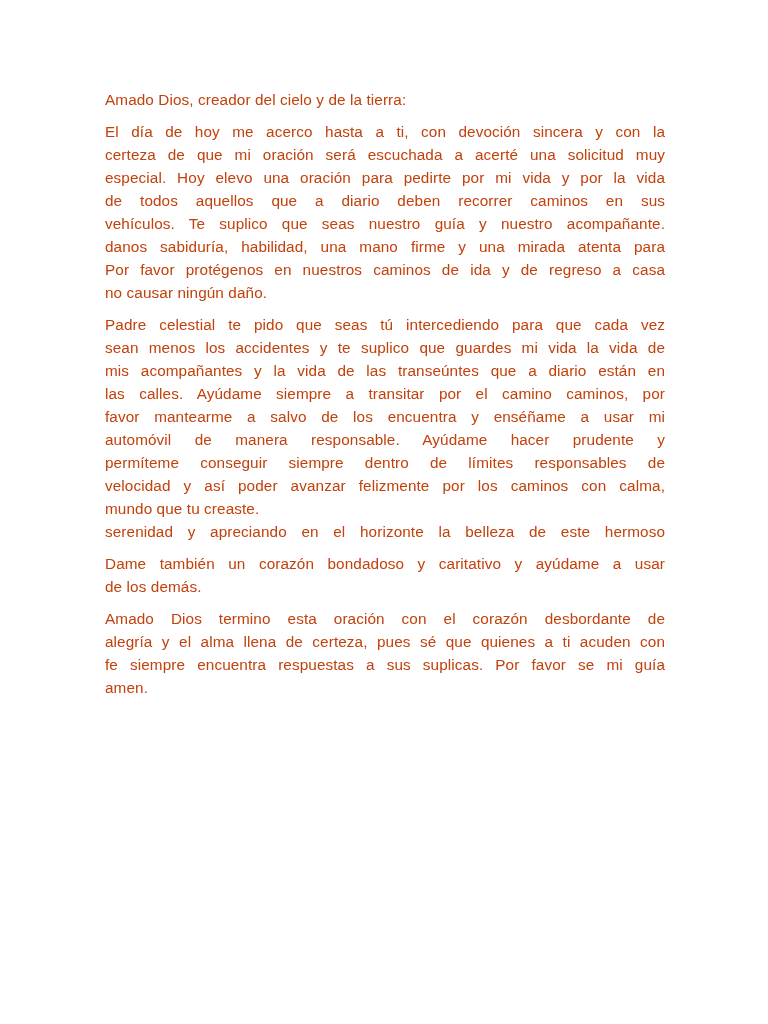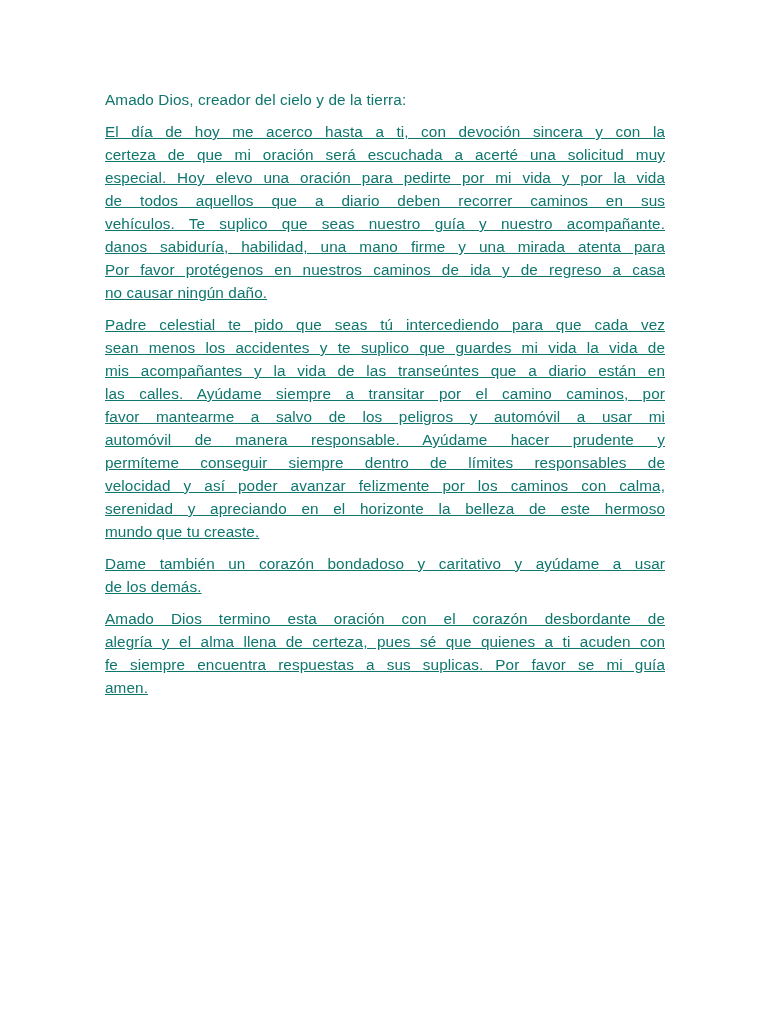--- a/index.html
+++ b/index.html
@@ -22,61 +22,61 @@
     font-size: 15.3px;
     letter-spacing: 0.1px;
   }
   .heading {
     font-size: 15.3px;
     font-weight: normal;
     line-height: 23px;
     margin-bottom: 9px;
     text-align: left;
   }
-  .para { margin-bottom: 9px; text-decoration: underline; }
+  .para { margin-bottom: 9px; }
   .line {
     line-height: 23px;
     text-align: justify;
     text-align-last: justify;
     hyphens: none;
     white-space: normal;
   }
   .line.para-end {
     text-align: center;
     text-align-last: left;
   }
 </style>
 </head>
 <body>
 
-<div class="page" style="background: rgb(255, 255, 255); color: #0f766e;">
+<div class="page" style="background: rgb(255, 255, 255); color: #c2410c;">
   <div class="content">
     <div class="heading">Amado Dios, creador del cielo y de la tierra:</div>
     <div id="paragraphs">
         <div class="para">
           <div class="line">El día de hoy me acerco hasta a ti, con devoción sincera y con la</div>
           <div class="line">certeza de que mi oración será escuchada a acerté una solicitud muy</div>
           <div class="line">especial. Hoy elevo una oración para pedirte por mi vida y por la vida</div>
           <div class="line">de todos aquellos que a diario deben recorrer caminos en sus</div>
           <div class="line">vehículos. Te suplico que seas nuestro guía y nuestro acompañante.</div>
           <div class="line">danos sabiduría, habilidad, una mano firme y una mirada atenta para</div>
           <div class="line">Por favor protégenos en nuestros caminos de ida y de regreso a casa</div>
           <div class="line para-end">no causar ningún daño.</div>
         </div>
         <div class="para">
           <div class="line">Padre celestial te pido que seas tú intercediendo para que cada vez</div>
           <div class="line">sean menos los accidentes y te suplico que guardes mi vida la vida de</div>
           <div class="line">mis acompañantes y la vida de las transeúntes que a diario están en</div>
           <div class="line">las calles. Ayúdame siempre a transitar por el camino caminos, por</div>
-          <div class="line">favor mantearme a salvo de los peligros y automóvil a usar mi</div>
+          <div class="line">favor mantearme a salvo de los encuentra y enséñame a usar mi</div>
           <div class="line">automóvil de manera responsable. Ayúdame hacer prudente y</div>
           <div class="line">permíteme conseguir siempre dentro de límites responsables de</div>
           <div class="line">velocidad y así poder avanzar felizmente por los caminos con calma,</div>
+          <div class="line para-end">mundo que tu creaste.</div>
           <div class="line">serenidad y apreciando en el horizonte la belleza de este hermoso</div>
-          <div class="line para-end">mundo que tu creaste.</div>
         </div>
         <div class="para">
           <div class="line">Dame también un corazón bondadoso y caritativo y ayúdame a usar</div>
           <div class="line para-end">de los demás.</div>
         </div>
         <div class="para">
           <div class="line">Amado Dios termino esta oración con el corazón desbordante de</div>
           <div class="line">alegría y el alma llena de certeza, pues sé que quienes a ti acuden con</div>
           <div class="line">fe siempre encuentra respuestas a sus suplicas. Por favor se mi guía</div>
           <div class="line para-end">amen.</div>

